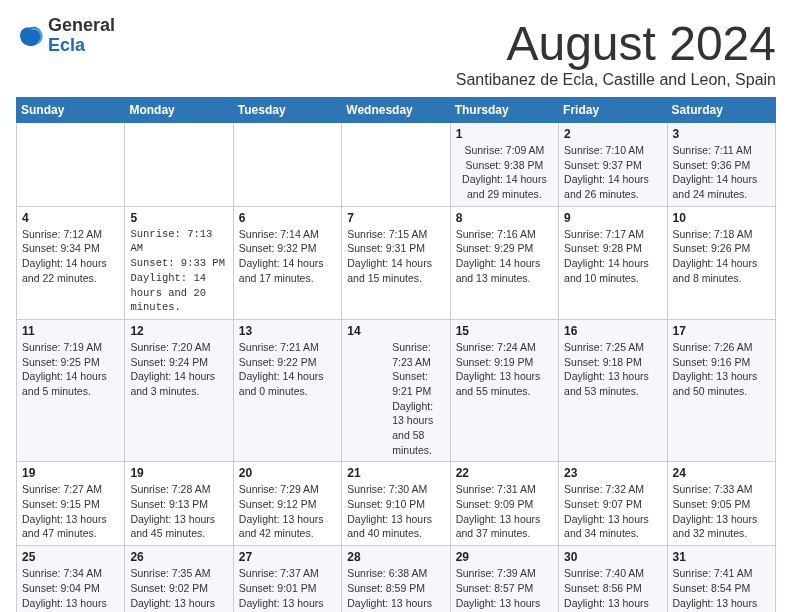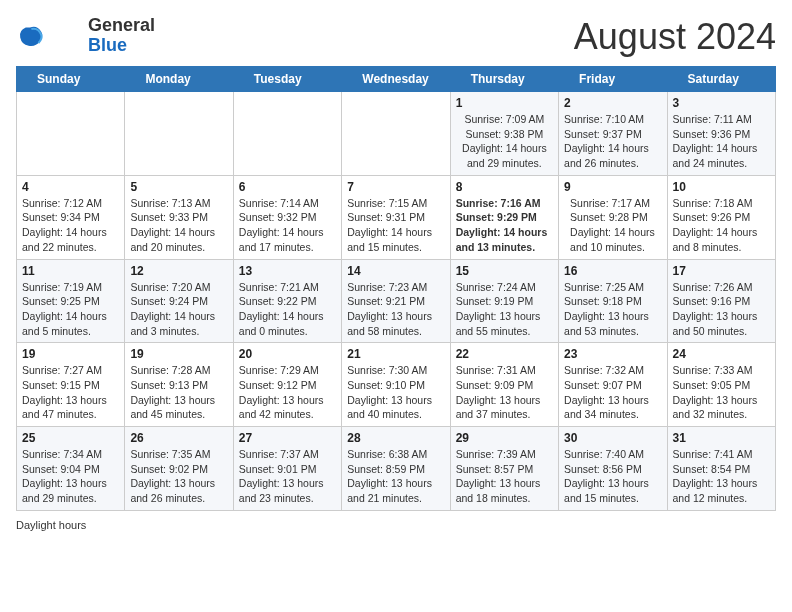--- a/index.html
+++ b/index.html
@@ -18,58 +18,57 @@
     }
     .logo {
       display: flex;
       align-items: center;
       gap: 4px;
     }
     .logo-text {
       display: flex;
       flex-direction: column;
       line-height: 1.1;
-      margin-left: 40px;
     }
     .logo-general {
       font-size: 18px;
       font-weight: bold;
       color: #333;
     }
     .logo-blue {
       font-size: 18px;
       font-weight: bold;
       color: #1a6bbf;
     }
     .logo-icon {
       width: 28px;
       height: 28px;
     }
     .title-block {
       text-align: right;
     }
     .month-title {
-      font-size: 36px;
+      font-size: 48px;
       font-weight: normal;
       color: #333;
     }
     .location-title {
       font-size: 16px;
       color: #333;
       font-weight: normal;
     }
     .calendar {
       width: 100%;
       border-collapse: collapse;
       font-size: 11px;
     }
     .calendar th {
       background: #2e75b6;
       color: #fff;
-      padding: 5px 20px;
+      padding: 5px 4px;
       text-align: left;
       font-size: 12px;
       font-weight: bold;
       border: 1px solid #2e75b6;
     }
     .calendar td {
       border: 1px solid #ccc;
       vertical-align: top;
       padding: 4px 5px;
       width: 108px;
@@ -106,25 +105,26 @@
 <body>
 
 <div class="header">
   <div class="logo">
     <svg class="logo-icon" viewBox="0 0 40 40">
       <path d="M20 8 Q30 4 36 14 Q40 20 34 28 Q28 36 18 34 Q8 32 6 22 Q4 12 14 8 Z" fill="#1a6bbf"></path>
       <path d="M22 10 Q32 8 36 18 Q38 24 32 30" fill="none" stroke="#4aa8e8" stroke-width="3"></path>
     </svg>
     <div class="logo-text">
       <span class="logo-general">General</span>
-      <span class="logo-blue">Blue</span>
+      <span class="logo-blue">Ecla</span>
     </div>
   </div>
   <div class="title-block">
     <div class="month-title">August 2024</div>
+    <div class="location-title">Santibanez de Ecla, Castille and Leon, Spain</div>
   </div>
 </div>
 
 <table class="calendar">
   <thead>
     <tr>
     <th>Sunday</th>
         <th>Monday</th>
         <th>Tuesday</th>
         <th>Wednesday</th>
@@ -160,45 +160,45 @@
       </tr>
       <tr>
         <td>
           <div class="day-num">4</div>
           <div class="day-info" style="white-space: pre-line;">Sunrise: 7:12 AM
 Sunset: 9:34 PM
 Daylight: 14 hours and 22 minutes.</div>
         </td>
         <td>
           <div class="day-num">5</div>
-          <div class="day-info" style="white-space: pre-line;">Sunrise: 7:13 AM
+          <div class="day-info" style="white-space: pre-line; font-family: Liberation Mono, monospace;">Sunrise: 7:13 AM
 Sunset: 9:33 PM
 Daylight: 14 hours and 20 minutes.</div>
         </td>
         <td>
           <div class="day-num">6</div>
           <div class="day-info" style="white-space: pre-line;">Sunrise: 7:14 AM
 Sunset: 9:32 PM
 Daylight: 14 hours and 17 minutes.</div>
         </td>
         <td>
           <div class="day-num">7</div>
           <div class="day-info" style="white-space: pre-line;">Sunrise: 7:15 AM
 Sunset: 9:31 PM
 Daylight: 14 hours and 15 minutes.</div>
         </td>
         <td>
           <div class="day-num">8</div>
-          <div class="day-info" style="white-space: pre-line; font-weight: bold;">Sunrise: 7:16 AM
+          <div class="day-info" style="white-space: pre-line;">Sunrise: 7:16 AM
 Sunset: 9:29 PM
 Daylight: 14 hours and 13 minutes.</div>
         </td>
         <td>
           <div class="day-num">9</div>
-          <div class="day-info" style="white-space: pre-line; margin-left: 6px;">Sunrise: 7:17 AM
+          <div class="day-info" style="white-space: pre-line;">Sunrise: 7:17 AM
 Sunset: 9:28 PM
 Daylight: 14 hours and 10 minutes.</div>
         </td>
         <td>
           <div class="day-num">10</div>
           <div class="day-info" style="white-space: pre-line;">Sunrise: 7:18 AM
 Sunset: 9:26 PM
 Daylight: 14 hours and 8 minutes.</div>
         </td>
       </tr>
@@ -216,21 +216,21 @@
 Daylight: 14 hours and 3 minutes.</div>
         </td>
         <td>
           <div class="day-num">13</div>
           <div class="day-info" style="white-space: pre-line;">Sunrise: 7:21 AM
 Sunset: 9:22 PM
 Daylight: 14 hours and 0 minutes.</div>
         </td>
         <td>
           <div class="day-num">14</div>
-          <div class="day-info" style="white-space: pre-line;">Sunrise: 7:23 AM
+          <div class="day-info" style="white-space: pre-line; margin-left: 45px;">Sunrise: 7:23 AM
 Sunset: 9:21 PM
 Daylight: 13 hours and 58 minutes.</div>
         </td>
         <td>
           <div class="day-num">15</div>
           <div class="day-info" style="white-space: pre-line;">Sunrise: 7:24 AM
 Sunset: 9:19 PM
 Daylight: 13 hours and 55 minutes.</div>
         </td>
         <td>

